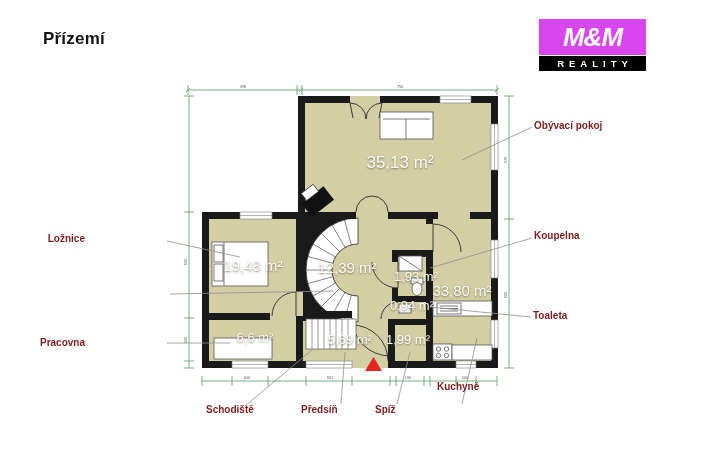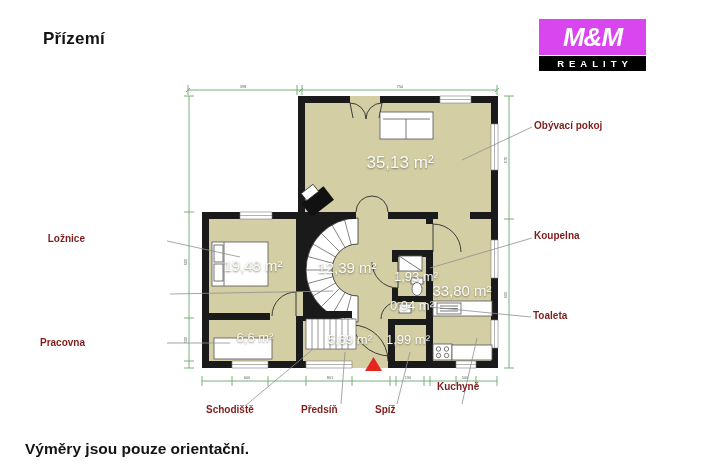--- a/index.html
+++ b/index.html
@@ -264,14 +264,13 @@
   <div class="area a17" style="left:400px;top:163px;">35,13 m²</div>
   <div class="area a15" style="left:253px;top:265px;">19,48 m²</div>
   <div class="area a15" style="left:347px;top:267px;">12,39 m²</div>
   <div class="area a13" style="left:416px;top:276px;">1,93 m²</div>
   <div class="area a13" style="left:412px;top:305px;">0,94 m²</div>
   <div class="area a15" style="left:462px;top:290px;">33,80 m²</div>
   <div class="area a13" style="left:255px;top:337px;">6,6 m²</div>
   <div class="area a13" style="left:350px;top:339px;">5,69 m²</div>
   <div class="area a13" style="left:408px;top:339px;">1,99 m²</div>
 
-  <div class="footnote">Výměry jsou pouze orientační.</div>
 </div>
 
 </body></html>

